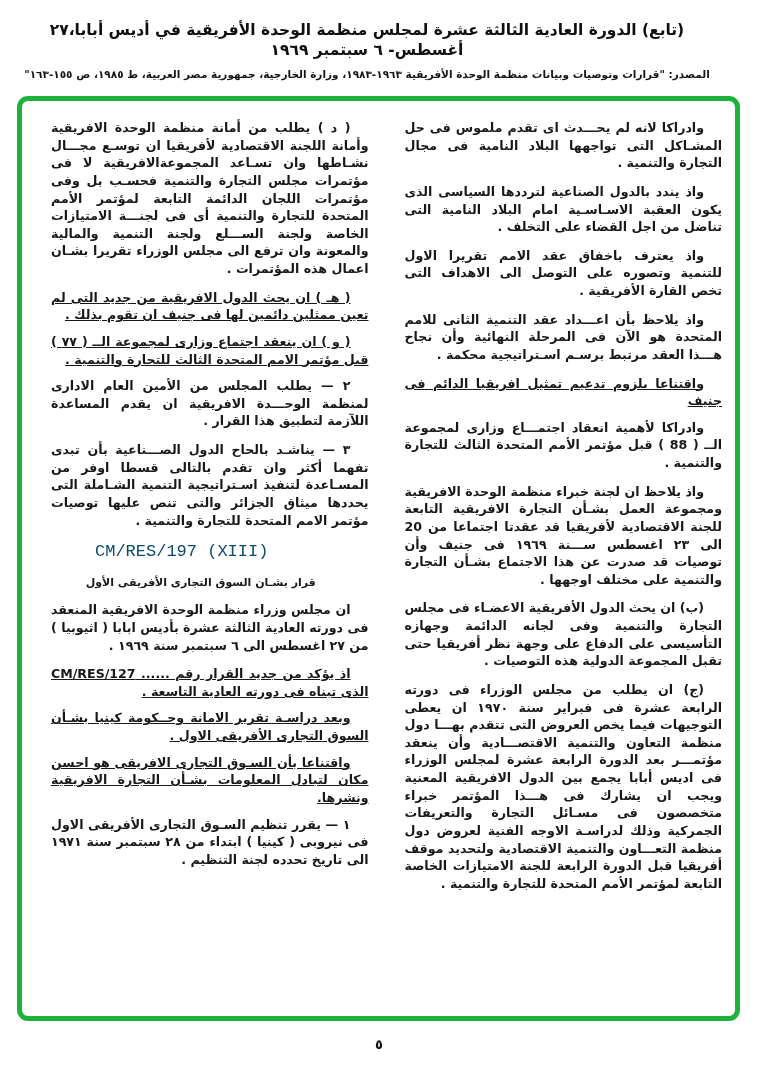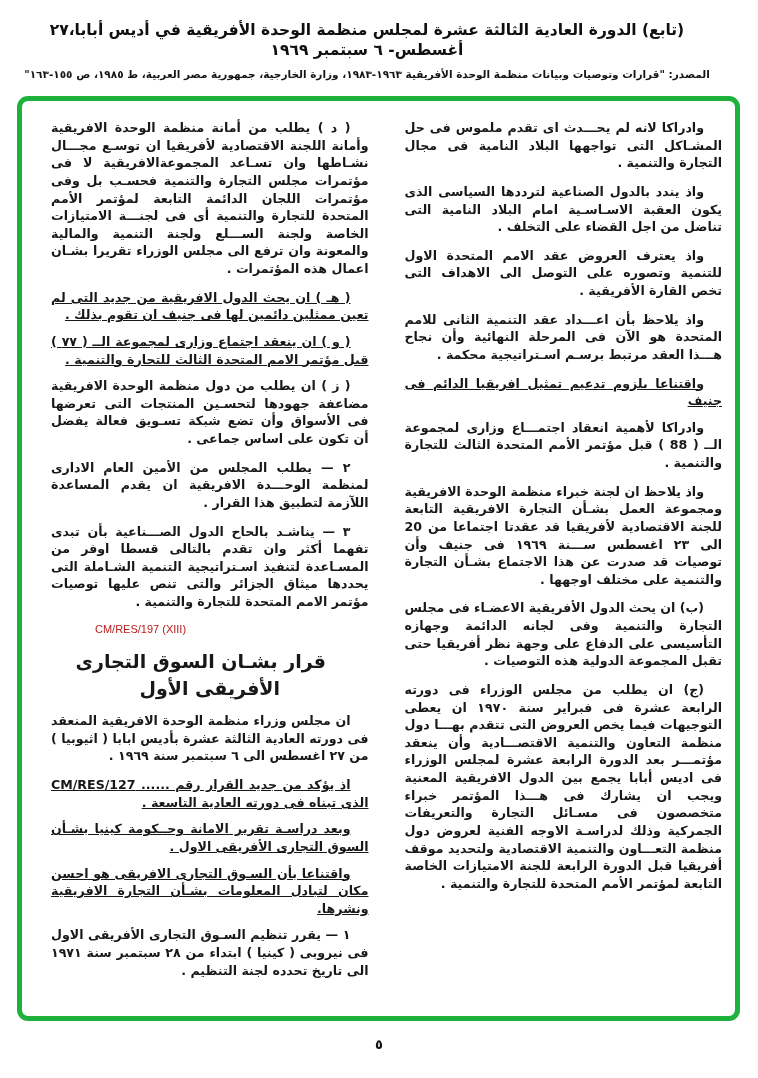--- a/index.html
+++ b/index.html
@@ -13,26 +13,26 @@
   .frame{
     position:absolute;left:17px;top:96px;width:723px;height:925px;
     border:5px solid #1eb23c;border-radius:11px;box-sizing:border-box;
     padding:18px 13px 10px 13px;background:#ffffff;
   }
   .columns{display:flex;direction:rtl;gap:20px;height:100%;}
   .col{flex:1;direction:rtl;text-align:justify;font-size:12.6px;line-height:1.40;font-weight:bold;color:#181818;}
   .col p{margin:0 0 11px 16px;text-indent:18px;}
   .col p.tight{margin-bottom:9px;text-decoration:underline;}
   .res-code{
-    direction:ltr;text-align:left;font-family:Liberation Sans, sans-serif;
-    font-size:11px;font-weight:normal;color:#b91c1c;
+    direction:ltr;text-align:left;font-family:Liberation Mono, monospace;
+    font-size:17px;font-weight:normal;color:#0c4a6e;
     margin:30px 0 16px 0;padding-left:26px;text-indent:0;
   }
   .res-title{
-    text-align:center;font-weight:bold;font-size:19px;
+    text-align:center;font-weight:bold;font-size:11px;
     margin:0 0 14px 0;text-indent:0;
   }
   .page-num{
     position:absolute;top:1037px;left:0;width:758px;text-align:center;
     font-size:13px;font-weight:bold;direction:rtl;
   }
 </style>
 </head>
 <body>
 
@@ -40,34 +40,33 @@
   <div class="doc-title">(تابع) الدورة العادية الثالثة عشرة لمجلس منظمة الوحدة الأفريقية في أديس أبابا،٢٧ أغسطس- ٦ سبتمبر ١٩٦٩</div>
   <div class="doc-source">المصدر: "قرارات وتوصيات وبيانات منظمة الوحدة الأفريقية ١٩٦٣-١٩٨٣، وزارة الخارجية، جمهورية مصر العربية، ط ١٩٨٥، ص ١٥٥-١٦٣"</div>
 </div>
 
 <div class="frame">
   <div class="columns">
 
     <div class="col">
       <p>وادراكا لانه لم يحـــدث اى تقدم ملموس فى حل المشـاكل التى تواجهها البلاد النامية فى مجال التجارة والتنمية .</p>
       <p>واذ يندد بالدول الصناعية لترددها السياسى الذى يكون العقبة الاسـاسـية امام البلاد النامية التى تناضل من اجل القضاء على التخلف .</p>
-      <p>واذ يعترف العروض عقد الامم المتحدة الاول للتنمية وتصوره على التوصل الى الاهداف التى تخص القارة الأفريقية .</p>
+      <p>واذ يعترف باخفاق عقد الامم تقريرا الاول للتنمية وتصوره على التوصل الى الاهداف التى تخص القارة الأفريقية .</p>
       <p>واذ يلاحظ بأن اعـــداد عقد التنمية الثانى للامم المتحدة هو الآن فى المرحلة النهائية وأن نجاح هـــذا العقد مرتبط برسـم اسـتراتيجية محكمة .</p>
       <p class="tight">واقتناعا بلزوم تدعيم تمثيل افريقيا الدائم فى جنيف</p>
       <p>وادراكا لأهمية انعقاد اجتمـــاع وزارى لمجموعة الــ ( 88 ) قبل مؤتمر الأمم المتحدة الثالث للتجارة والتنمية .</p>
       <p>واذ يلاحظ ان لجنة خبراء منظمة الوحدة الافريقية ومجموعة العمل بشـأن التجارة الافريقية التابعة للجنة الاقتصادية لأفريقيا قد عقدتا اجتماعا من 20 الى ٢٣ اغسطس ســـنة ١٩٦٩ فى جنيف وأن توصيات قد صدرت عن هذا الاجتماع بشـأن التجارة والتنمية على مختلف اوجهها .</p>
       <p>(ب) ان يحث الدول الأفريقية الاعضـاء فى مجلس التجارة والتنمية وفى لجانه الدائمة وجهازه التأسيسى على الدفاع على وجهة نظر أفريقيا حتى تقبل المجموعة الدولية هذه التوصيات .</p>
       <p>(ج) ان يطلب من مجلس الوزراء فى دورته الرابعة عشرة فى فبراير سنة ١٩٧٠ ان يعطى التوجيهات فيما يخص العروض التى تتقدم بهـــا دول منظمة التعاون والتنمية الاقتصـــادية وأن ينعقد مؤتمـــر بعد الدورة الرابعة عشرة لمجلس الوزراء فى اديس أبابا يجمع بين الدول الافريقية المعنية ويجب ان يشارك فى هـــذا المؤتمر خبراء متخصصون فى مسـائل التجارة والتعريفات الجمركية وذلك لدراسـة الاوجه الفنية لعروض دول منظمة التعـــاون والتنمية الاقتصادية ولتحديد موقف أفريقيا قبل الدورة الرابعة للجنة الامتيازات الخاصة التابعة لمؤتمر الأمم المتحدة للتجارة والتنمية .</p>
     </div>
 
     <div class="col">
       <p>( د ) يطلب من أمانة منظمة الوحدة الافريقية وأمانة اللجنة الاقتصادية لأفريقيا ان توسـع مجـــال نشـاطها وان تسـاعد المجموعةالافريقية لا فى مؤتمرات مجلس التجارة والتنمية فحسـب بل وفى مؤتمرات اللجان الدائمة التابعة لمؤتمر الأمم المتحدة للتجارة والتنمية أى فى لجنـــة الامتيازات الخاصة ولجنة الســـلع ولجنة التنمية والمالية والمعونة وان ترفع الى مجلس الوزراء تقريرا بشـان اعمال هذه المؤتمرات .</p>
       <p class="tight">( هـ ) ان يحث الدول الافريقية من جديد التى لم تعين ممثلين دائمين لها فى جنيف ان تقوم بذلك .</p>
       <p class="tight">( و ) ان ينعقد اجتماع وزارى لمجموعة الــ ( ٧٧ ) قبل مؤتمر الامم المتحدة الثالث للتجارة والتنمية .</p>
-      <p>( ز ) ان يطلب من دول منظمة الوحدة الافريقية مضاعفة جهودها لتحسـين المنتجات التى تعرضها فى الأسواق وأن تضع شبكة تسـويق فعالة يفضل أن تكون على اساس جماعى .</p>
       <p>٢ — يطلب المجلس من الأمين العام الادارى لمنظمة الوحـــدة الافريقية ان يقدم المساعدة اللآزمة لتطبيق هذا القرار .</p>
       <p>٣ — يناشـد بالحاح الدول الصـــناعية بأن تبدى تفهما أكثر وان تقدم بالتالى قسطا اوفر من المسـاعدة لتنفيذ اسـتراتيجية التنمية الشـاملة التى يحددها ميثاق الجزائر والتى تنص عليها توصيات مؤتمر الامم المتحدة للتجارة والتنمية .</p>
       <p class="res-code">CM/RES/197  (XIII)</p>
       <p class="res-title">قرار بشـان السوق التجارى الأفريقى الأول</p>
       <p>ان مجلس وزراء منظمة الوحدة الافريقية المنعقد فى دورته العادية الثالثة عشرة بأديس ابابا ( اثيوبيا ) من ٢٧ اغسطس الى ٦ سبتمبر سنة ١٩٦٩ .</p>
       <p class="tight">اذ يؤكد من جديد القرار رقم ...... CM/RES/127 الذى تبناه فى دورته العادية التاسعة .</p>
       <p class="tight">وبعد دراسـة تقرير الامانة وحــكومة كينيا بشـأن السوق التجارى الأفريقى الاول .</p>
       <p class="tight">واقتناعا بأن السـوق التجارى الافريقى هو احسن مكان لتبادل المعلومات بشـأن التجارة الافريقية ونشرها.</p>
       <p>١ — يقرر تنظيم السـوق التجارى الأفريقى الاول فى نيروبى ( كينيا ) ابتداء من ٢٨ سبتمبر سنة ١٩٧١ الى تاريخ تحدده لجنة التنظيم .</p>
     </div>

